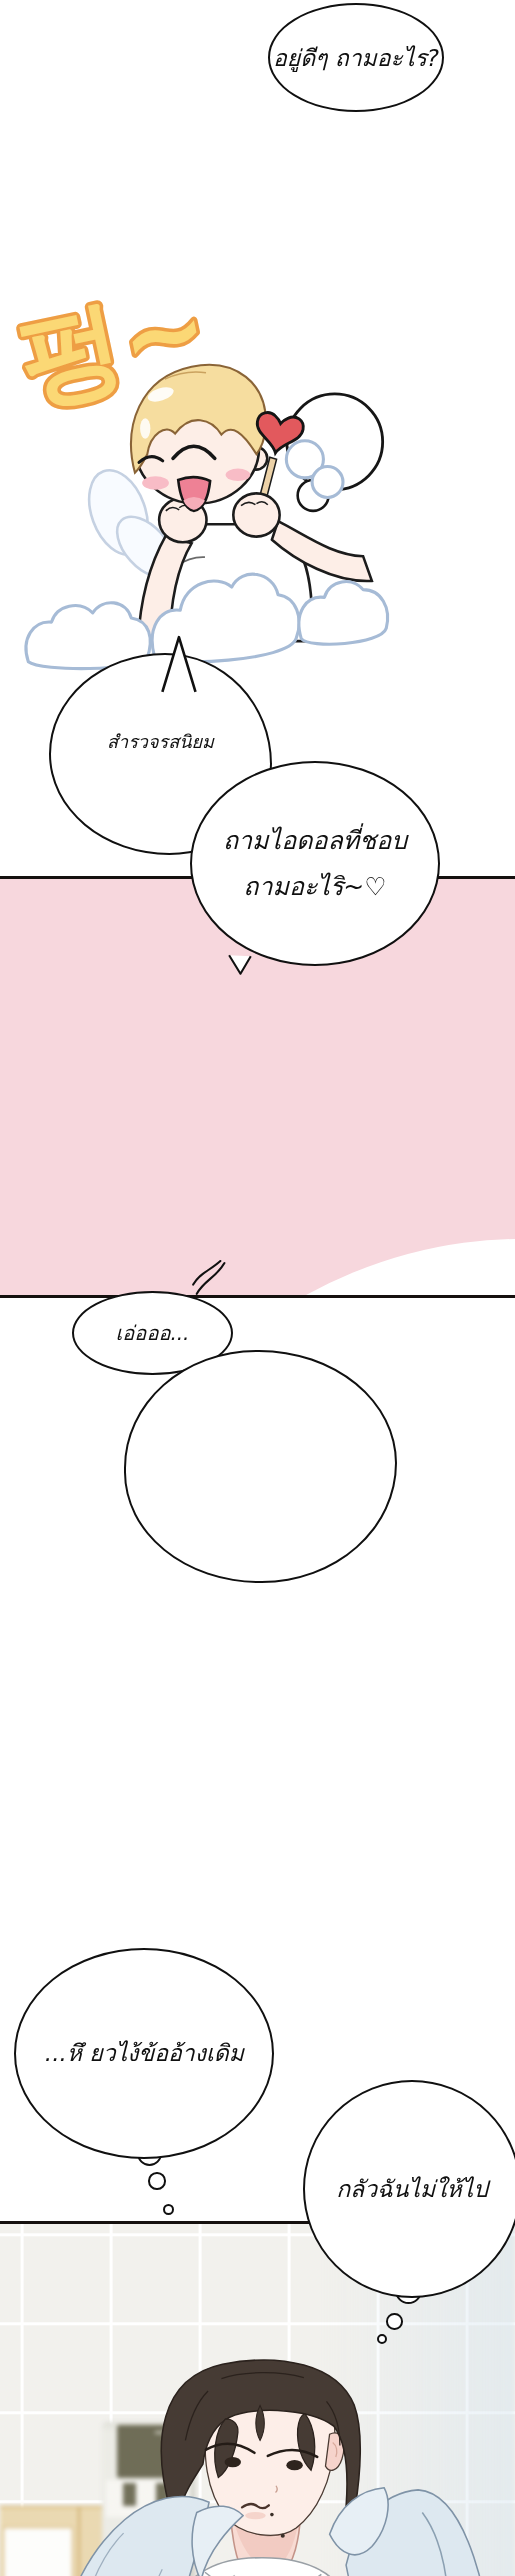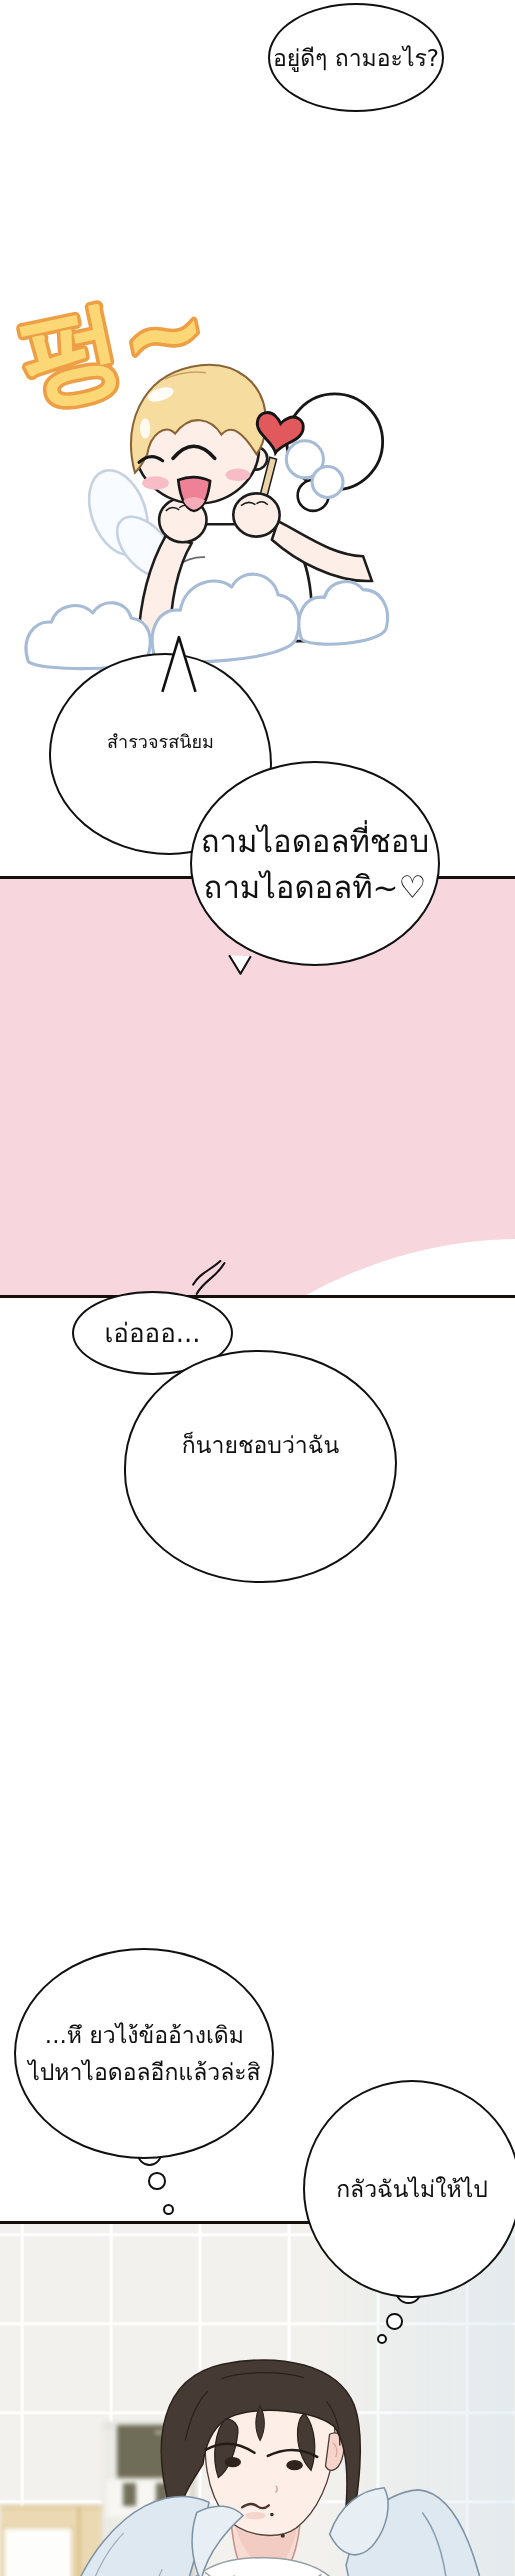--- a/index.html
+++ b/index.html
@@ -2,32 +2,32 @@
 <html style="font-size:8.2px"><head>
 <meta charset="utf-8">
 <style>
   html,body{margin:0;padding:0;background:#fff;}
   #page{position:relative;width:515px;height:3220px;background:#ffffff;overflow:hidden;
         font-family:"DejaVu Sans",sans-serif;color:#101010;}
   .abs{position:absolute;}
   
   .bubble{position:absolute;background:#fff;border:2.6px solid #101010;border-radius:50%;
           display:flex;align-items:center;justify-content:center;text-align:center;
-          z-index:5;box-sizing:border-box;}
+          z-index:5;box-sizing:border-box;font-style:italic;}
   .bubble .txt{font-size:23px;line-height:38px;color:#101010;white-space:nowrap;}
   .bubble .txt span{display:block;}
   .b-top{left:268px;top:3.1px;width:176px;height:109px;}
   .b-top .txt{font-size:23px;}
   .b-survey{left:49px;top:653px;width:223px;height:202px;
             border-radius:52% 48% 46% 54% / 50% 55% 45% 50%;}
   .b-survey .txt{font-size:18px;padding-bottom:24px;}
   .b-askidol{left:190px;top:761px;width:250px;height:205px;}
-  .b-askidol .txt{font-size:31px;line-height:46px;}
+  .b-askidol .txt{font-size:25px;line-height:46px;}
   .b-err{left:72px;top:1291px;width:161px;height:84px;border-width:2.1px;}
-  .b-err .txt{font-size:26px;}
+  .b-err .txt{font-size:20px;}
   .b-teased{left:124px;top:1350px;width:273px;height:233px;
             border-radius:49% 51% 50% 50% / 51% 49% 52% 48%;}
   .b-teased .txt{padding-bottom:43px;line-height:39px;}
   .b-excuse{left:14.4px;top:1948px;width:260px;height:211px;}
   .b-excuse .txt{line-height:37px;}
   .b-afraid{left:303px;top:2080px;width:218px;height:218px;}
   .b-afraid .txt{line-height:38px;text-align:right;}
   
   .dot{position:absolute;background:#fff;border:2.1px solid #101010;border-radius:50%;z-index:4;box-sizing:border-box;}
   
@@ -132,21 +132,21 @@
 
   <div class="bubble b-survey">
     <div class="txt">
       <span>สำรวจรสนิยม</span>
     </div>
   </div>
 
   <div class="bubble b-askidol">
     <div class="txt">
       <span>ถามไอดอลที่ชอบ</span>
-      <span>ถามไอดอลทิ~♡</span>
+      <span>ถามอะไริ~♡</span>
     </div>
   </div>
   <svg class="abs" style="left:225px;top:954px;z-index:6;" width="33" height="23" viewBox="0 0 64 44">
     <polygon points="8,2 30,38 50,4" fill="#ffffff"></polygon>
     <path d="M8,2 L30,38 L50,4" fill="none" stroke="#101010" stroke-width="4" stroke-linejoin="round"></path>
   </svg>
 
   <div class="panel" id="panel-pink">
     <svg class="overlay-svg" width="515" height="416" viewBox="0 0 807" style="width:515px;height:416px;">
 
@@ -189,31 +189,29 @@
   </svg>
 
   <div class="bubble b-err">
     <div class="txt">
       <span>เอ่อออ...</span>
     </div>
   </div>
 
   <div class="bubble b-teased">
     <div class="txt">
-      <span>ก็นายชอบว่าฉัน</span>
     </div>
   </div>
 
   <div class="dot" style="left:137px;top:2141px;width:25px;height:25px;border-width:2.6px;"></div>
   <div class="dot" style="left:148px;top:2172px;width:17.5px;height:17.5px;"></div>
   <div class="dot" style="left:163px;top:2204px;width:11.3px;height:11.3px;"></div>
   <div class="bubble b-excuse">
     <div class="txt">
       <span>...หึ ยวไง้ข้ออ้างเดิม</span>
-      <span>ไปหาไอดอลอีกแล้วล่ะสิ</span>
     </div>
   </div>
 
   <div class="dot" style="left:395px;top:2277px;width:27px;height:27px;border-width:2.6px;z-index:4;"></div>
   <div class="dot" style="left:386px;top:2313px;width:16.5px;height:16.5px;z-index:4;"></div>
   <div class="dot" style="left:377px;top:2334px;width:10.3px;height:10.3px;z-index:4;"></div>
   <div class="bubble b-afraid">
     <div class="txt">
       <span>กลัวฉันไม่ให้ไป</span>
     </div>

